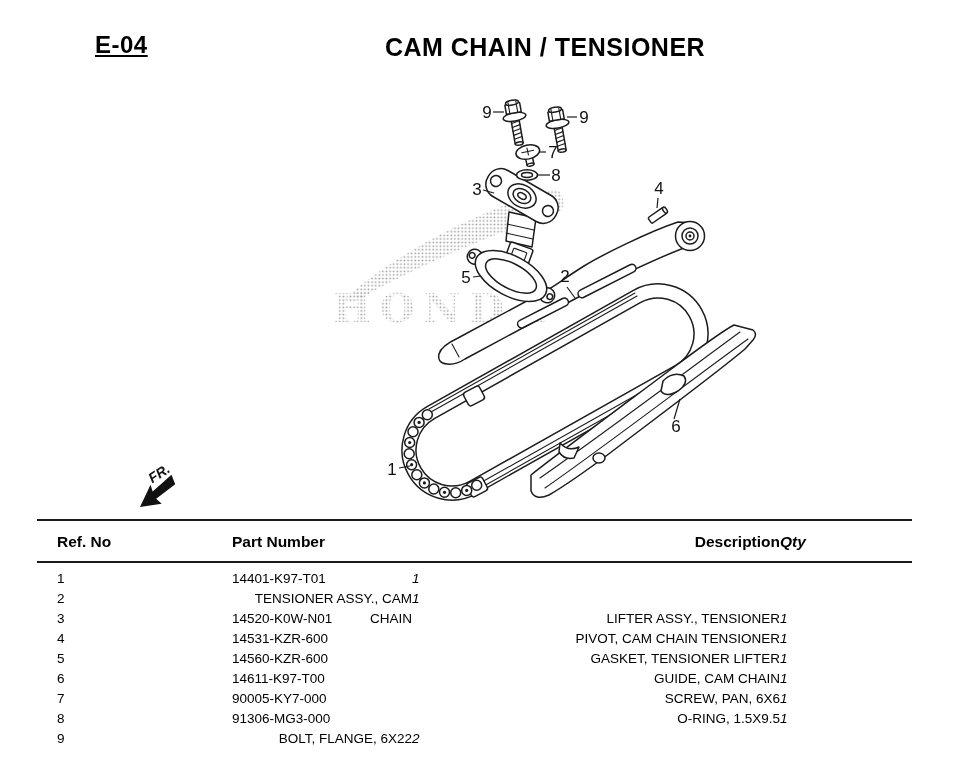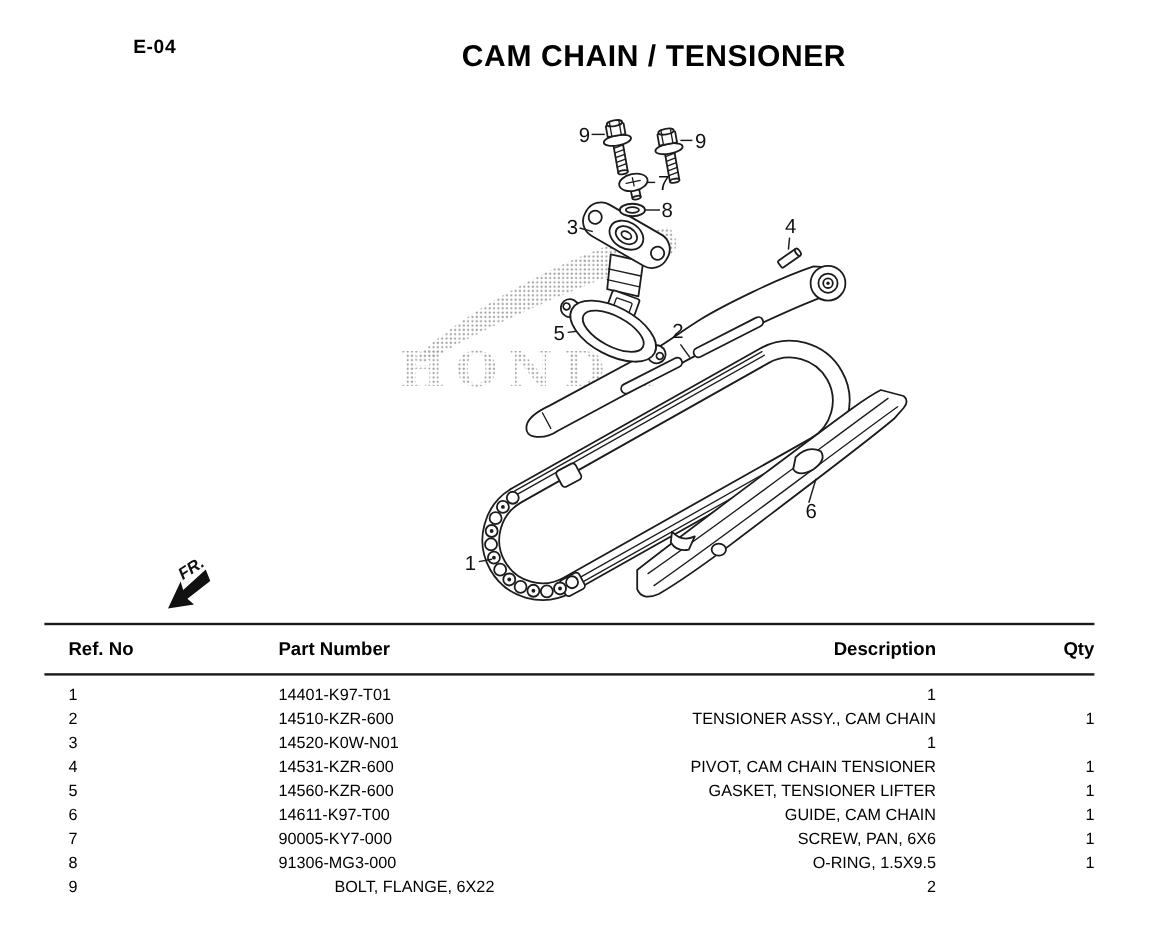--- a/index.html
+++ b/index.html
@@ -1,19 +1,19 @@
 <!DOCTYPE html>
 <html><head>
 <meta charset="utf-8">
 <style>
   html,body{margin:0;padding:0;}
   body{width:974px;height:780px;background:#ffffff;position:relative;
        font-family:"Liberation Sans",sans-serif;color:#000;overflow:hidden;}
   .page{position:absolute;inset:0;background:#fff;}
-  .code{position:absolute;left:111px;top:31px;font-size:16px;font-weight:bold;letter-spacing:.5px;}
+  .code{position:absolute;left:95px;top:31px;font-size:24px;font-weight:bold;letter-spacing:.5px;text-decoration:underline;}
   .title{position:absolute;left:58px;top:33px;width:974px;text-align:center;
          font-size:25px;font-weight:bold;letter-spacing:.5px;}
   .diagram{position:absolute;left:0;top:0;}
   
   .art path,.art rect,.art ellipse,.art circle{fill:#fff;stroke:#1c1c1c;stroke-width:1.5;
         stroke-linejoin:round;stroke-linecap:round;}
   .art line{stroke:#1c1c1c;stroke-width:1.5;stroke-linecap:round;}
   .art .ln{fill:none;stroke-width:1.1;}
   .art .dk{fill:#1c1c1c;stroke:none;}
   .wm{font-family:"DejaVu Serif",serif;font-weight:bold;font-size:40px;
@@ -27,21 +27,21 @@
   .rule2{top:561px;}
   .thead{position:absolute;left:37px;top:529px;width:855px;padding-left:20px;
          display:grid;grid-template-columns:175px 180px 368px 132px;
          font-weight:bold;font-size:15.5px;line-height:26px;}
   .tbody{position:absolute;left:37px;top:569px;width:855px;}
   .trow{display:grid;grid-template-columns:175px 180px 368px 132px;padding-left:20px;
         height:20px;line-height:20px;font-size:13.5px;}
   .cell-ref{text-align:left;}
   .cell-part{text-align:left;}
   .cell-desc{text-align:right;}
-  .cell-qty{text-align:right;}
+  .cell-qty{text-align:left;font-style:italic;}
 </style>
 </head>
 <body>
 
 <div class="page">
 
   <div class="code">E-04</div>
   <div class="title">CAM CHAIN / TENSIONER</div>
 
   <svg class="diagram" width="974" height="530" viewBox="0 0 974 530" xmlns="http://www.w3.org/2000/svg">
@@ -232,27 +232,27 @@
   </div>
   <div class="rule rule2"></div>
   <div class="tbody">
       <div class="trow">
         <div class="cell-ref">1</div>
         <div class="cell-part">14401-K97-T01</div>
         <div class="cell-qty">1</div>
       </div>
       <div class="trow">
         <div class="cell-ref">2</div>
-        <div class="cell-part">14510-KZR-600</div>
         <div class="cell-desc">TENSIONER ASSY., CAM CHAIN</div>
         <div class="cell-qty">1</div>
       </div>
       <div class="trow">
         <div class="cell-ref">3</div>
         <div class="cell-part">14520-K0W-N01</div>
+        <div class="cell-desc">LIFTER ASSY., TENSIONER</div>
         <div class="cell-qty">1</div>
       </div>
       <div class="trow">
         <div class="cell-ref">4</div>
         <div class="cell-part">14531-KZR-600</div>
         <div class="cell-desc">PIVOT, CAM CHAIN TENSIONER</div>
         <div class="cell-qty">1</div>
       </div>
       <div class="trow">
         <div class="cell-ref">5</div>

